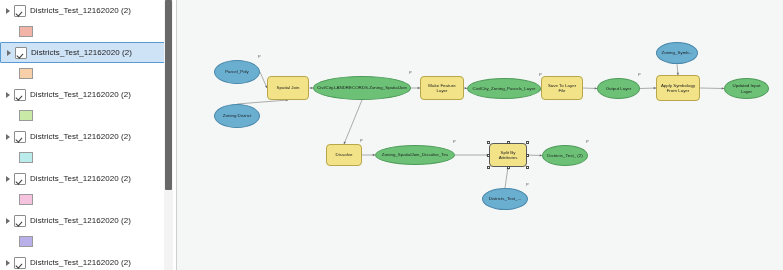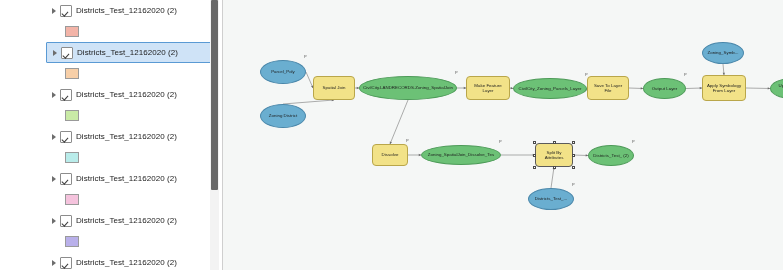--- a/index.html
+++ b/index.html
@@ -11,21 +11,20 @@
     width: 783px;
     height: 270px;
     font-family: "Liberation Sans", sans-serif;
     overflow: hidden;
     position: relative;
   }
   #app {
     position: absolute;
     inset: 0;
     display: flex;
-    padding-left: 46px;
   }
 
   
   #sidebar {
     position: relative;
     width: 176px;
     height: 270px;
     background: #ffffff;
     border-right: 1px solid #cfcfcf;
     overflow: hidden;

